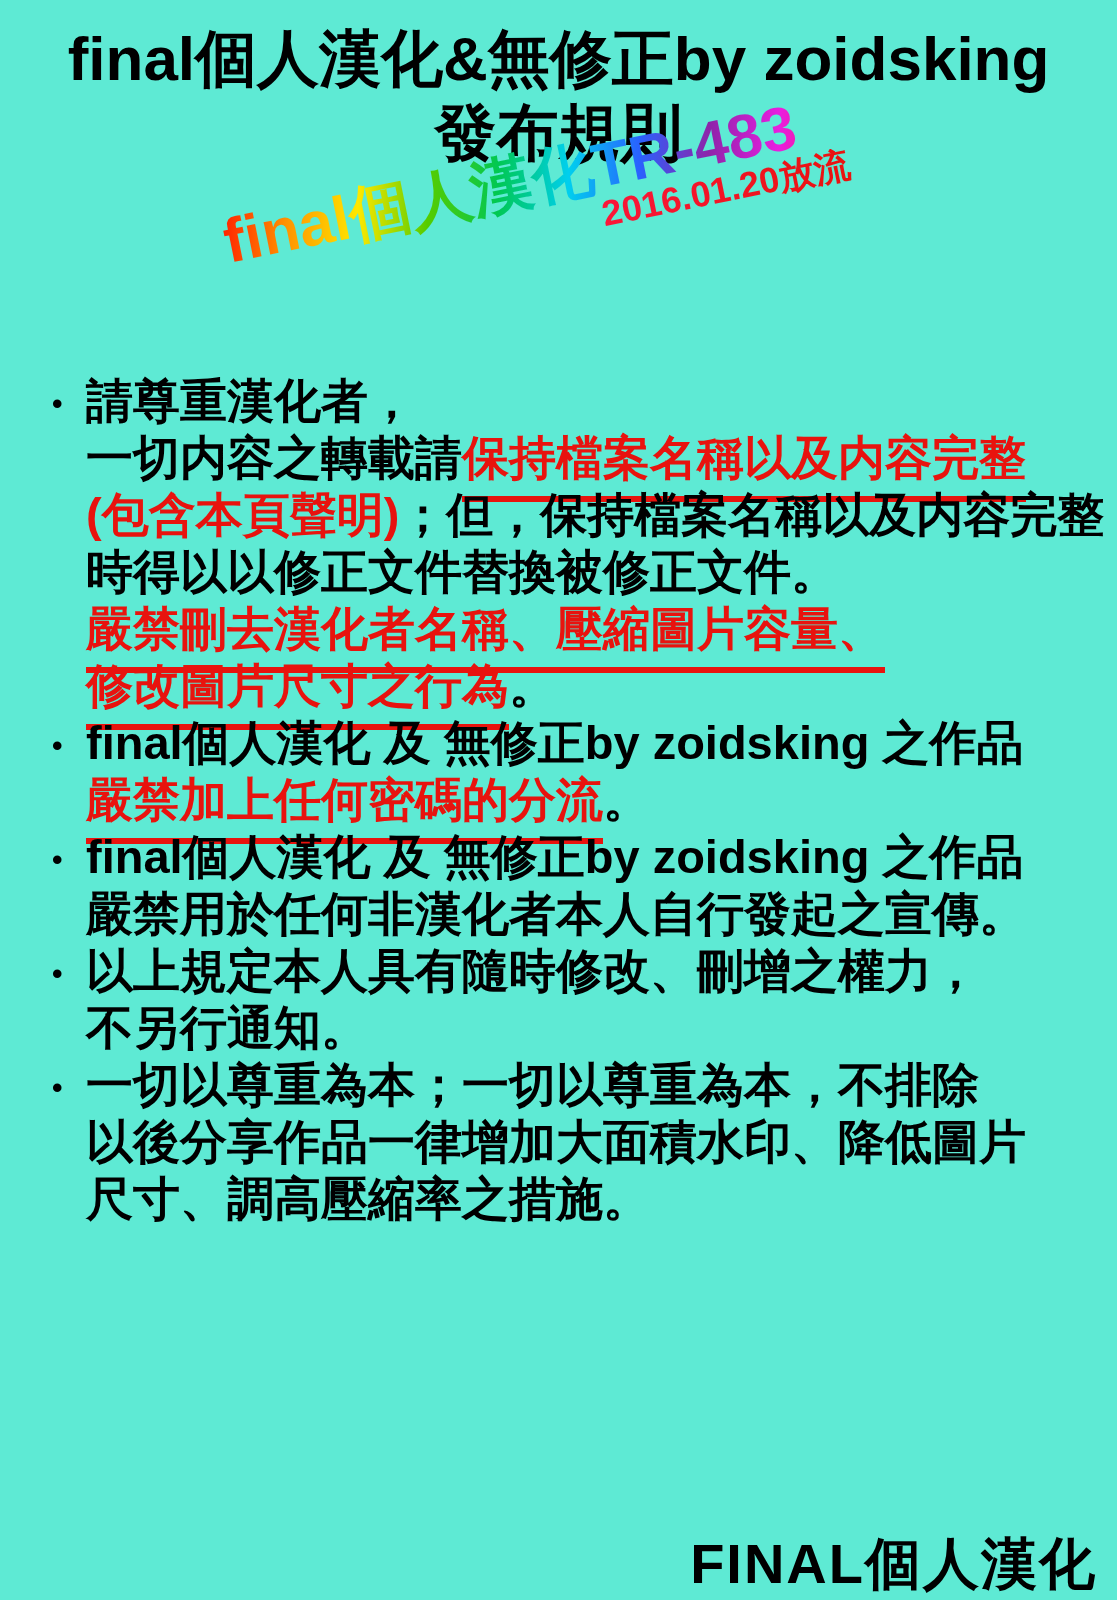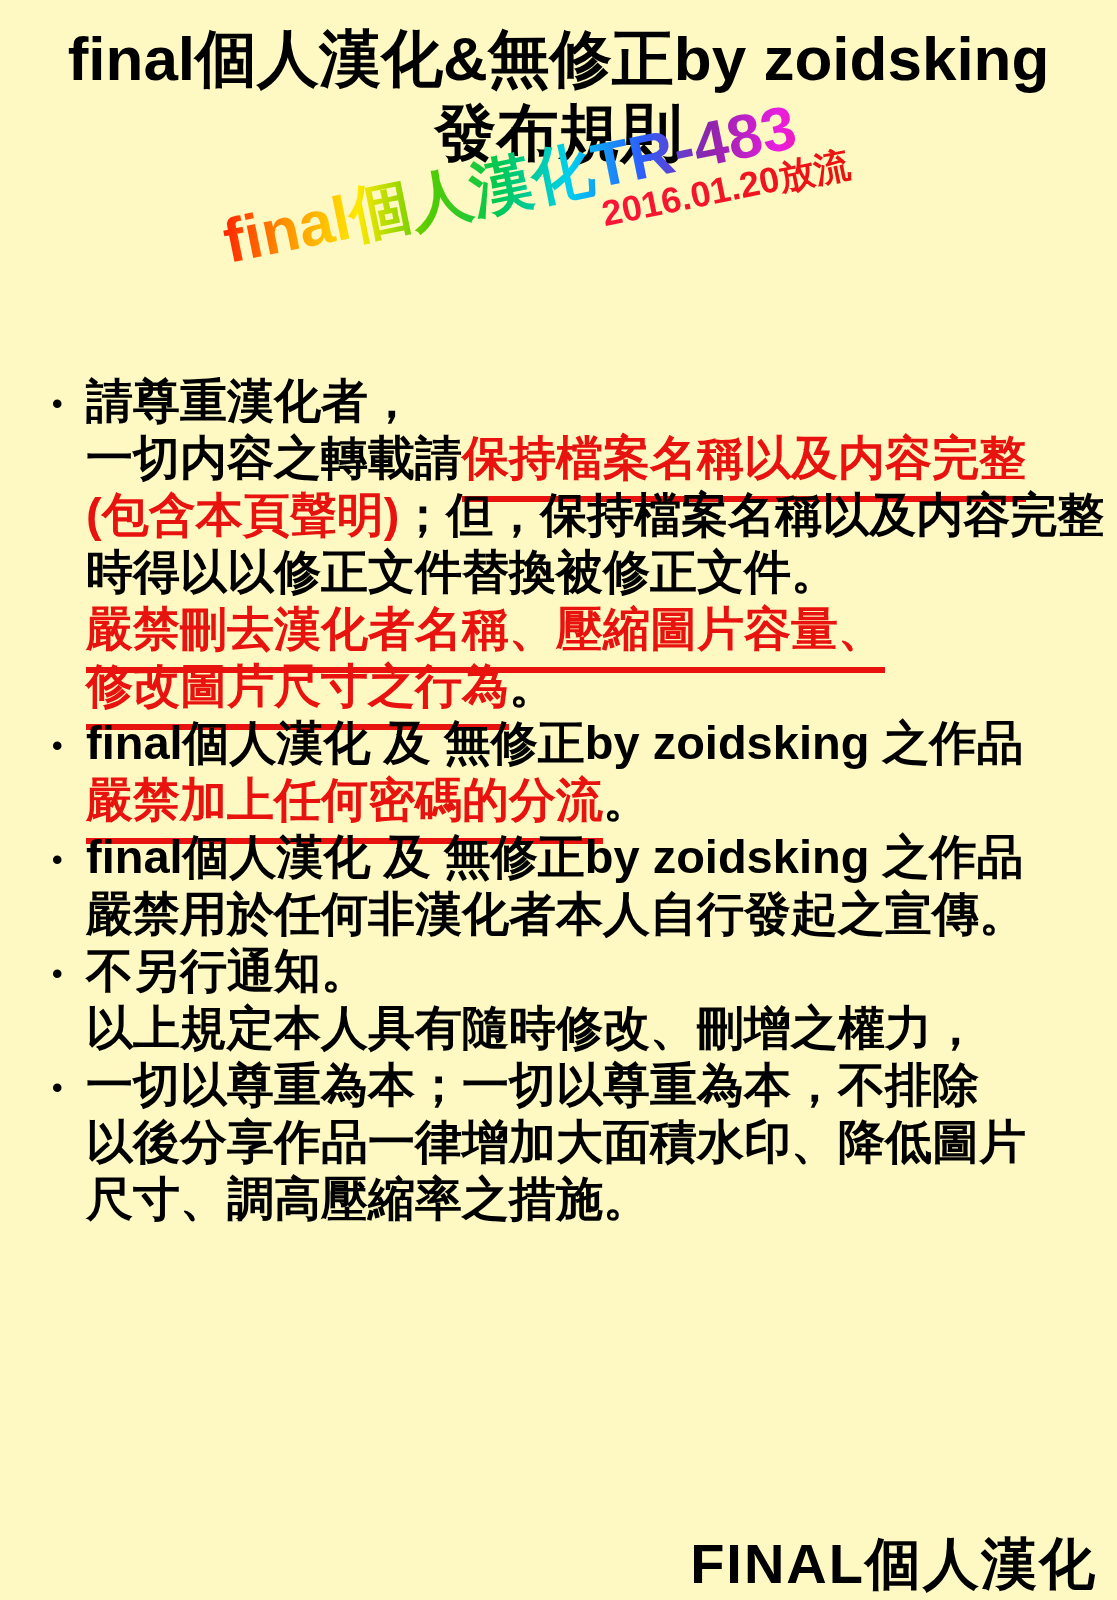--- a/index.html
+++ b/index.html
@@ -1,20 +1,20 @@
 <!DOCTYPE html>
 <html><head>
 <meta charset="utf-8">
 <style>
   html,body{margin:0;padding:0;background:#ffffff;}
   .page{
     position:relative;
     width:1117px;
     height:1600px;
-    background:#fef9c3;
+    background:#5eead4;
     overflow:hidden;
     font-family:"Liberation Sans","DejaVu Sans",sans-serif;
     color:var(--ink,#000);
   }
   
   .title{
     position:absolute;
     top:22px;left:0;right:0;
     text-align:center;
     font-weight:bold;
@@ -139,22 +139,22 @@
       <div class="rule">
         <span class="bullet">•</span>
         <div class="rule-lines">
           <div class="rule-line"><span class="seg seg-black">final個人漢化 及 無修正by zoidsking 之作品</span></div>
           <div class="rule-line"><span class="seg seg-black">嚴禁用於任何非漢化者本人自行發起之宣傳。</span></div>
         </div>
       </div>
       <div class="rule">
         <span class="bullet">•</span>
         <div class="rule-lines">
+          <div class="rule-line"><span class="seg seg-black">以上規定本人具有隨時修改、刪增之權力，</span></div>
           <div class="rule-line"><span class="seg seg-black">不另行通知。</span></div>
-          <div class="rule-line"><span class="seg seg-black">以上規定本人具有隨時修改、刪增之權力，</span></div>
         </div>
       </div>
       <div class="rule">
         <span class="bullet">•</span>
         <div class="rule-lines">
           <div class="rule-line"><span class="seg seg-black">一切以尊重為本；一切以尊重為本，不排除</span></div>
           <div class="rule-line"><span class="seg seg-black">以後分享作品一律增加大面積水印、降低圖片</span></div>
           <div class="rule-line"><span class="seg seg-black">尺寸、調高壓縮率之措施。</span></div>
         </div>
       </div>

